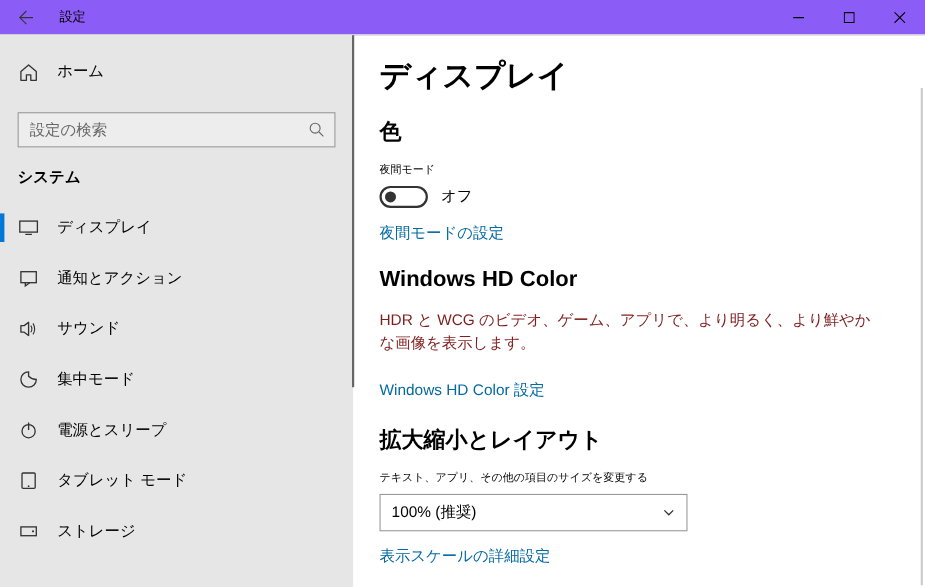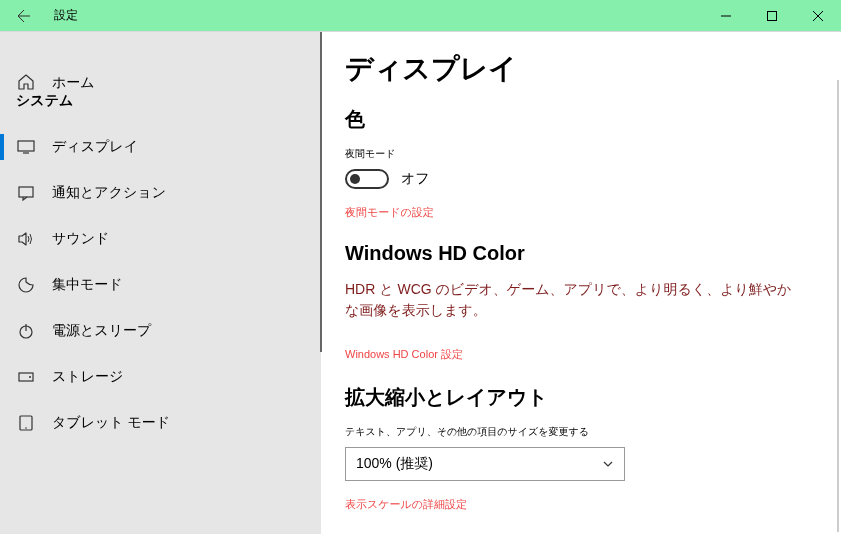--- a/index.html
+++ b/index.html
@@ -1,24 +1,24 @@
 <!DOCTYPE html>
 <html><head>
 <meta charset="utf-8">
 <style>
 * { box-sizing: border-box; margin: 0; padding: 0; }
 body { font-family: "Yu Gothic UI", "Segoe UI", sans-serif; font-size: 14px; color: #000; background: #fff; width: 841px; height: 534px; overflow: hidden; position: relative; }
-.titlebar { height: 32px; display: flex; align-items: center; background: #86efac; border-bottom: 1px solid #d9d9d9; }
+.titlebar { height: 32px; display: flex; align-items: center; background: #8b5cf6; border-bottom: 1px solid #d9d9d9; }
 .titlebar .back { width: 48px; height: 32px; display: flex; align-items: center; justify-content: center; cursor: pointer; }
 .titlebar .title { font-size: 12px; margin-left: 6px; }
 .titlebar .spacer { flex: 1; }
 .titlebar .winbtn { width: 46px; height: 32px; display: flex; align-items: center; justify-content: center; cursor: pointer; }
 .container { display: flex; height: calc(534px - 32px); }
 .sidebar { width: 321px; background: #e6e6e6; position: relative; padding-top: 24px; }
-.home-row { display: flex; align-items: flex-end; height: 36px; padding-left: 16px; gap: 16px; cursor: pointer; }
+.home-row { display: flex; align-items: flex-start; height: 36px; padding-left: 16px; gap: 16px; cursor: pointer; }
 .home-row .icon { width: 20px; height: 20px; display: flex; align-items: center; justify-content: center; }
 .home-row .label { font-size: 14px; }
 .search-wrap { margin: 10px 16px 18px 16px; }
 .search-box { position: relative; height: 32px; border: 1px solid #999; background: #ededed; display: flex; align-items: center; }
 .search-box input { flex: 1; border: none; background: transparent; outline: none; padding: 0 10px; font-size: 14px; color: #666; }
 .search-box input::placeholder { color: #666; }
 .search-box .search-icon { width: 32px; height: 32px; display: flex; align-items: center; justify-content: center; }
 .category-header { font-size: 14px; font-weight: bold; padding: 0 16px 14px 16px; }
 .nav-item { display: flex; align-items: center; height: 46px; padding-left: 16px; gap: 16px; cursor: pointer; position: relative; }
 .nav-item .icon { width: 20px; height: 20px; display: flex; align-items: center; justify-content: center; }
@@ -27,21 +27,21 @@
 .sep-scroll { position: absolute; right: -1px; top: 0; width: 2px; height: 320px; background: #666; }
 .content { flex: 1; padding: 18px 32px 0 24px; overflow: hidden; position: relative; }
 .content h1 { font-size: 28px; font-weight: 600; margin-bottom: 18px; }
 .content h2 { font-size: 20px; font-weight: 600; margin-bottom: 14px; margin-top: 4px; }
 .subhead { font-size: 20px; font-weight: 600; margin-top: 22px; margin-bottom: 14px; }
 .setting-label { font-size: 10px; margin-bottom: 8px; }
 .toggle-row { display: flex; align-items: center; gap: 12px; margin-bottom: 14px; }
 .toggle { width: 44px; height: 20px; border: 2px solid #333; border-radius: 20px; position: relative; cursor: pointer; }
 .toggle .knob { width: 10px; height: 10px; background: #333; border-radius: 50%; position: absolute; left: 3px; top: 3px; }
 .toggle-text { font-size: 14px; }
-.link { color: #ef4444; font-size: 11px; cursor: pointer; display: inline-block; }
+.link { color: #0369a1; font-size: 14px; cursor: pointer; display: inline-block; }
 .desc { font-size: 14px; color: #7f1d1d; line-height: 1.5; margin-bottom: 24px; max-width: 450px; }
 .dropdown { width: 280px; height: 32px; border: 1px solid #999; display: flex; align-items: center; padding: 16px 10px; justify-content: space-between; cursor: pointer; margin-bottom: 14px; }
 .dropdown .val { font-size: 14px; }
 .content-scroll { position: absolute; right: 2px; top: 48px; width: 2px; bottom: 2px; background: #ccc; }
 svg { display: block; }
 </style>
 </head>
 <body>
 
 <div class="titlebar">
@@ -73,20 +73,31 @@
   <div class="sidebar">
     <div class="home-row">
       <span class="icon">
         <svg width="18" height="18" viewBox="0 0 18 18">
             <path d="M2 8 L9 2 L16 8 L16 16 L11 16 L11 11 L7 11 L7 16 L2 16 Z" stroke="#333" stroke-width="1.2" fill="none" stroke-linejoin="round"></path>
           </svg>
       </span>
       <span class="label">ホーム</span>
     </div>
 
+    <div class="search-wrap">
+      <div class="search-box">
+        <input type="text" placeholder="設定の検索" style="">
+        <span class="search-icon">
+          <svg width="16" height="16" viewBox="0 0 16 16">
+              <circle cx="6.5" cy="6.5" r="4.5" stroke="#666" stroke-width="1" fill="none"></circle>
+              <path d="M10 10 L14 14" stroke="#666" stroke-width="1"></path>
+            </svg>
+        </span>
+      </div>
+    </div>
 
     <div class="category-header">システム</div>
 
     <div class="nav-item active">
       <span class="icon">
         <svg width="18" height="18" viewBox="0 0 18 18">
             <rect x="1" y="3" width="16" height="10" stroke="#333" stroke-width="1.2" fill="none"></rect>
             <path d="M6 15 L12 15" stroke="#333" stroke-width="1.2"></path>
           </svg>
       </span>
@@ -128,35 +139,35 @@
             <circle cx="9" cy="10" r="6" stroke="#333" stroke-width="1.2" fill="none"></circle>
             <path d="M9 2 L9 9" stroke="#333" stroke-width="1.2"></path>
           </svg>
       </span>
       <span class="label">電源とスリープ</span>
     </div>
 
     <div class="nav-item">
       <span class="icon">
         <svg width="18" height="18" viewBox="0 0 18 18">
+            <rect x="3" y="2" width="12" height="14" rx="1" stroke="#333" stroke-width="1.2" fill="none"></rect>
+            <circle cx="9" cy="14" r="0.8" fill="#333"></circle>
+          </svg>
+      </span>
+      <span class="label">タブレット モード</span>
+    </div>
+
+    <div class="nav-item">
+      <span class="icon">
+        <svg width="18" height="18" viewBox="0 0 18 18">
             <rect x="2" y="5" width="14" height="8" stroke="#333" stroke-width="1.2" fill="none"></rect>
             <circle cx="13" cy="9" r="1" fill="#333"></circle>
           </svg>
       </span>
       <span class="label">ストレージ</span>
-    </div>
-
-    <div class="nav-item">
-      <span class="icon">
-        <svg width="18" height="18" viewBox="0 0 18 18">
-            <rect x="3" y="2" width="12" height="14" rx="1" stroke="#333" stroke-width="1.2" fill="none"></rect>
-            <circle cx="9" cy="14" r="0.8" fill="#333"></circle>
-          </svg>
-      </span>
-      <span class="label">タブレット モード</span>
     </div>
 
     <div class="sep-scroll"></div>
   </div>
 
   <div class="content">
     <h1>ディスプレイ</h1>
 
     <h2>色</h2>
 

